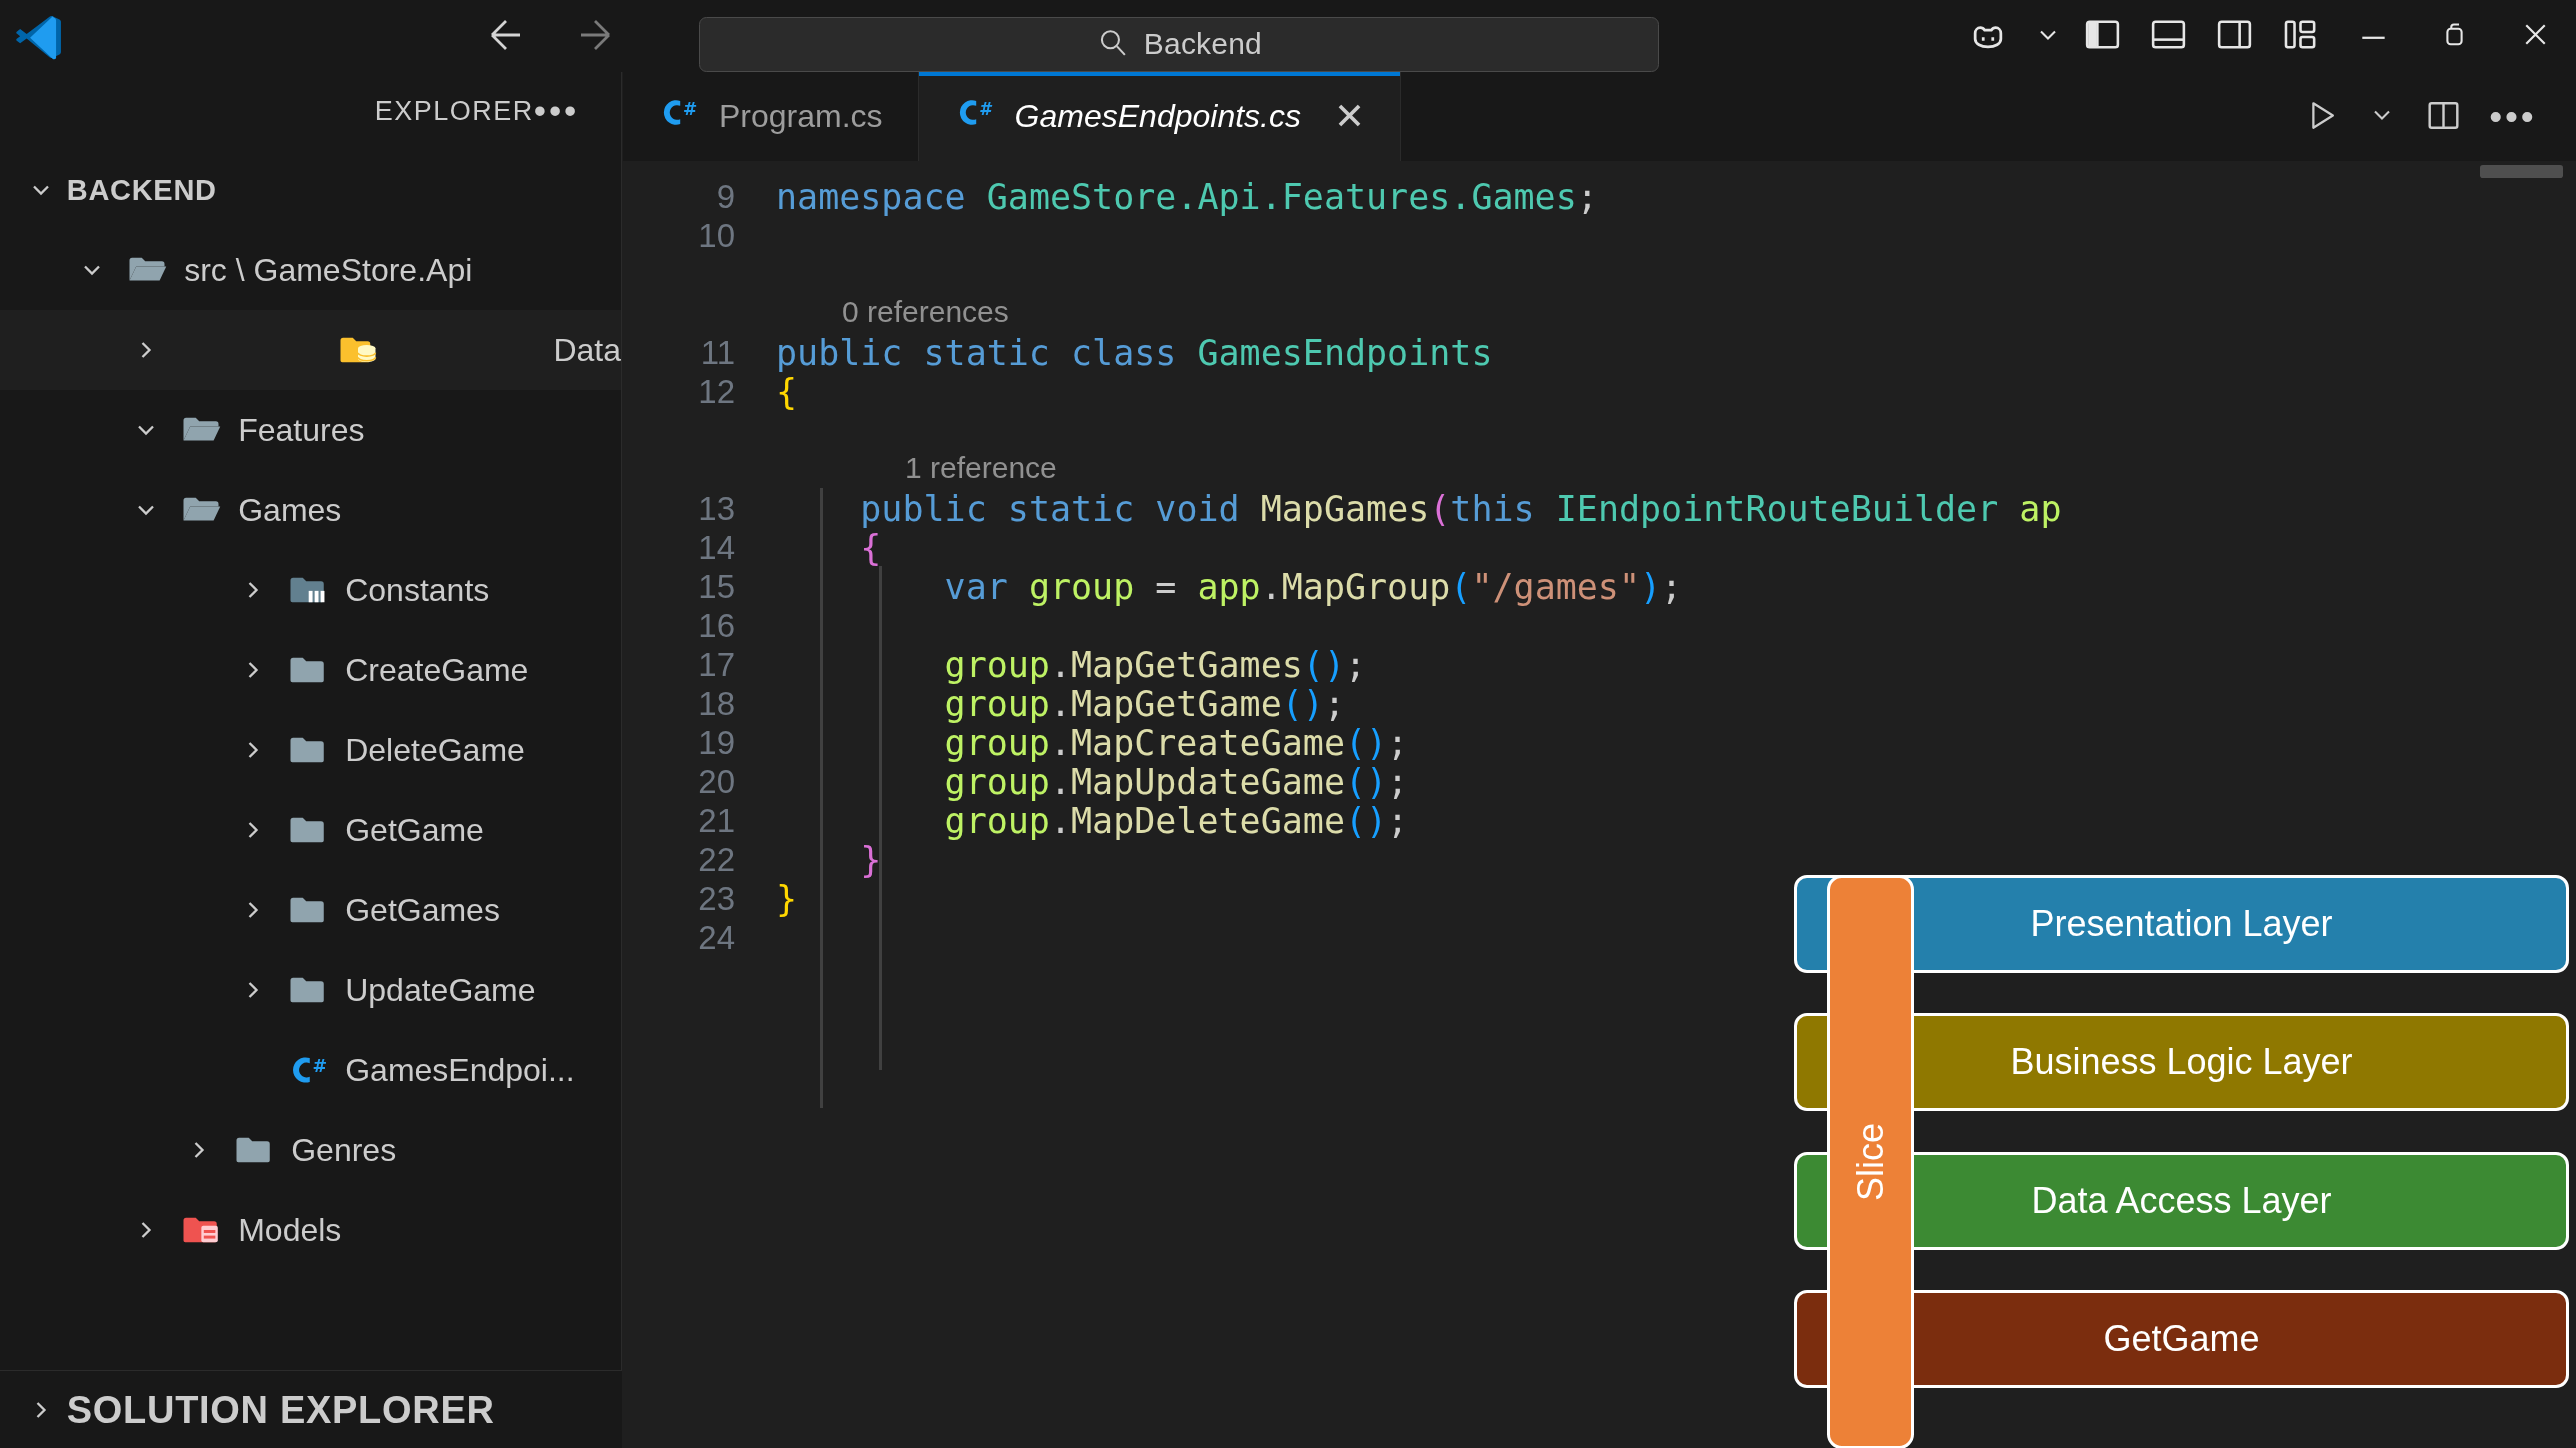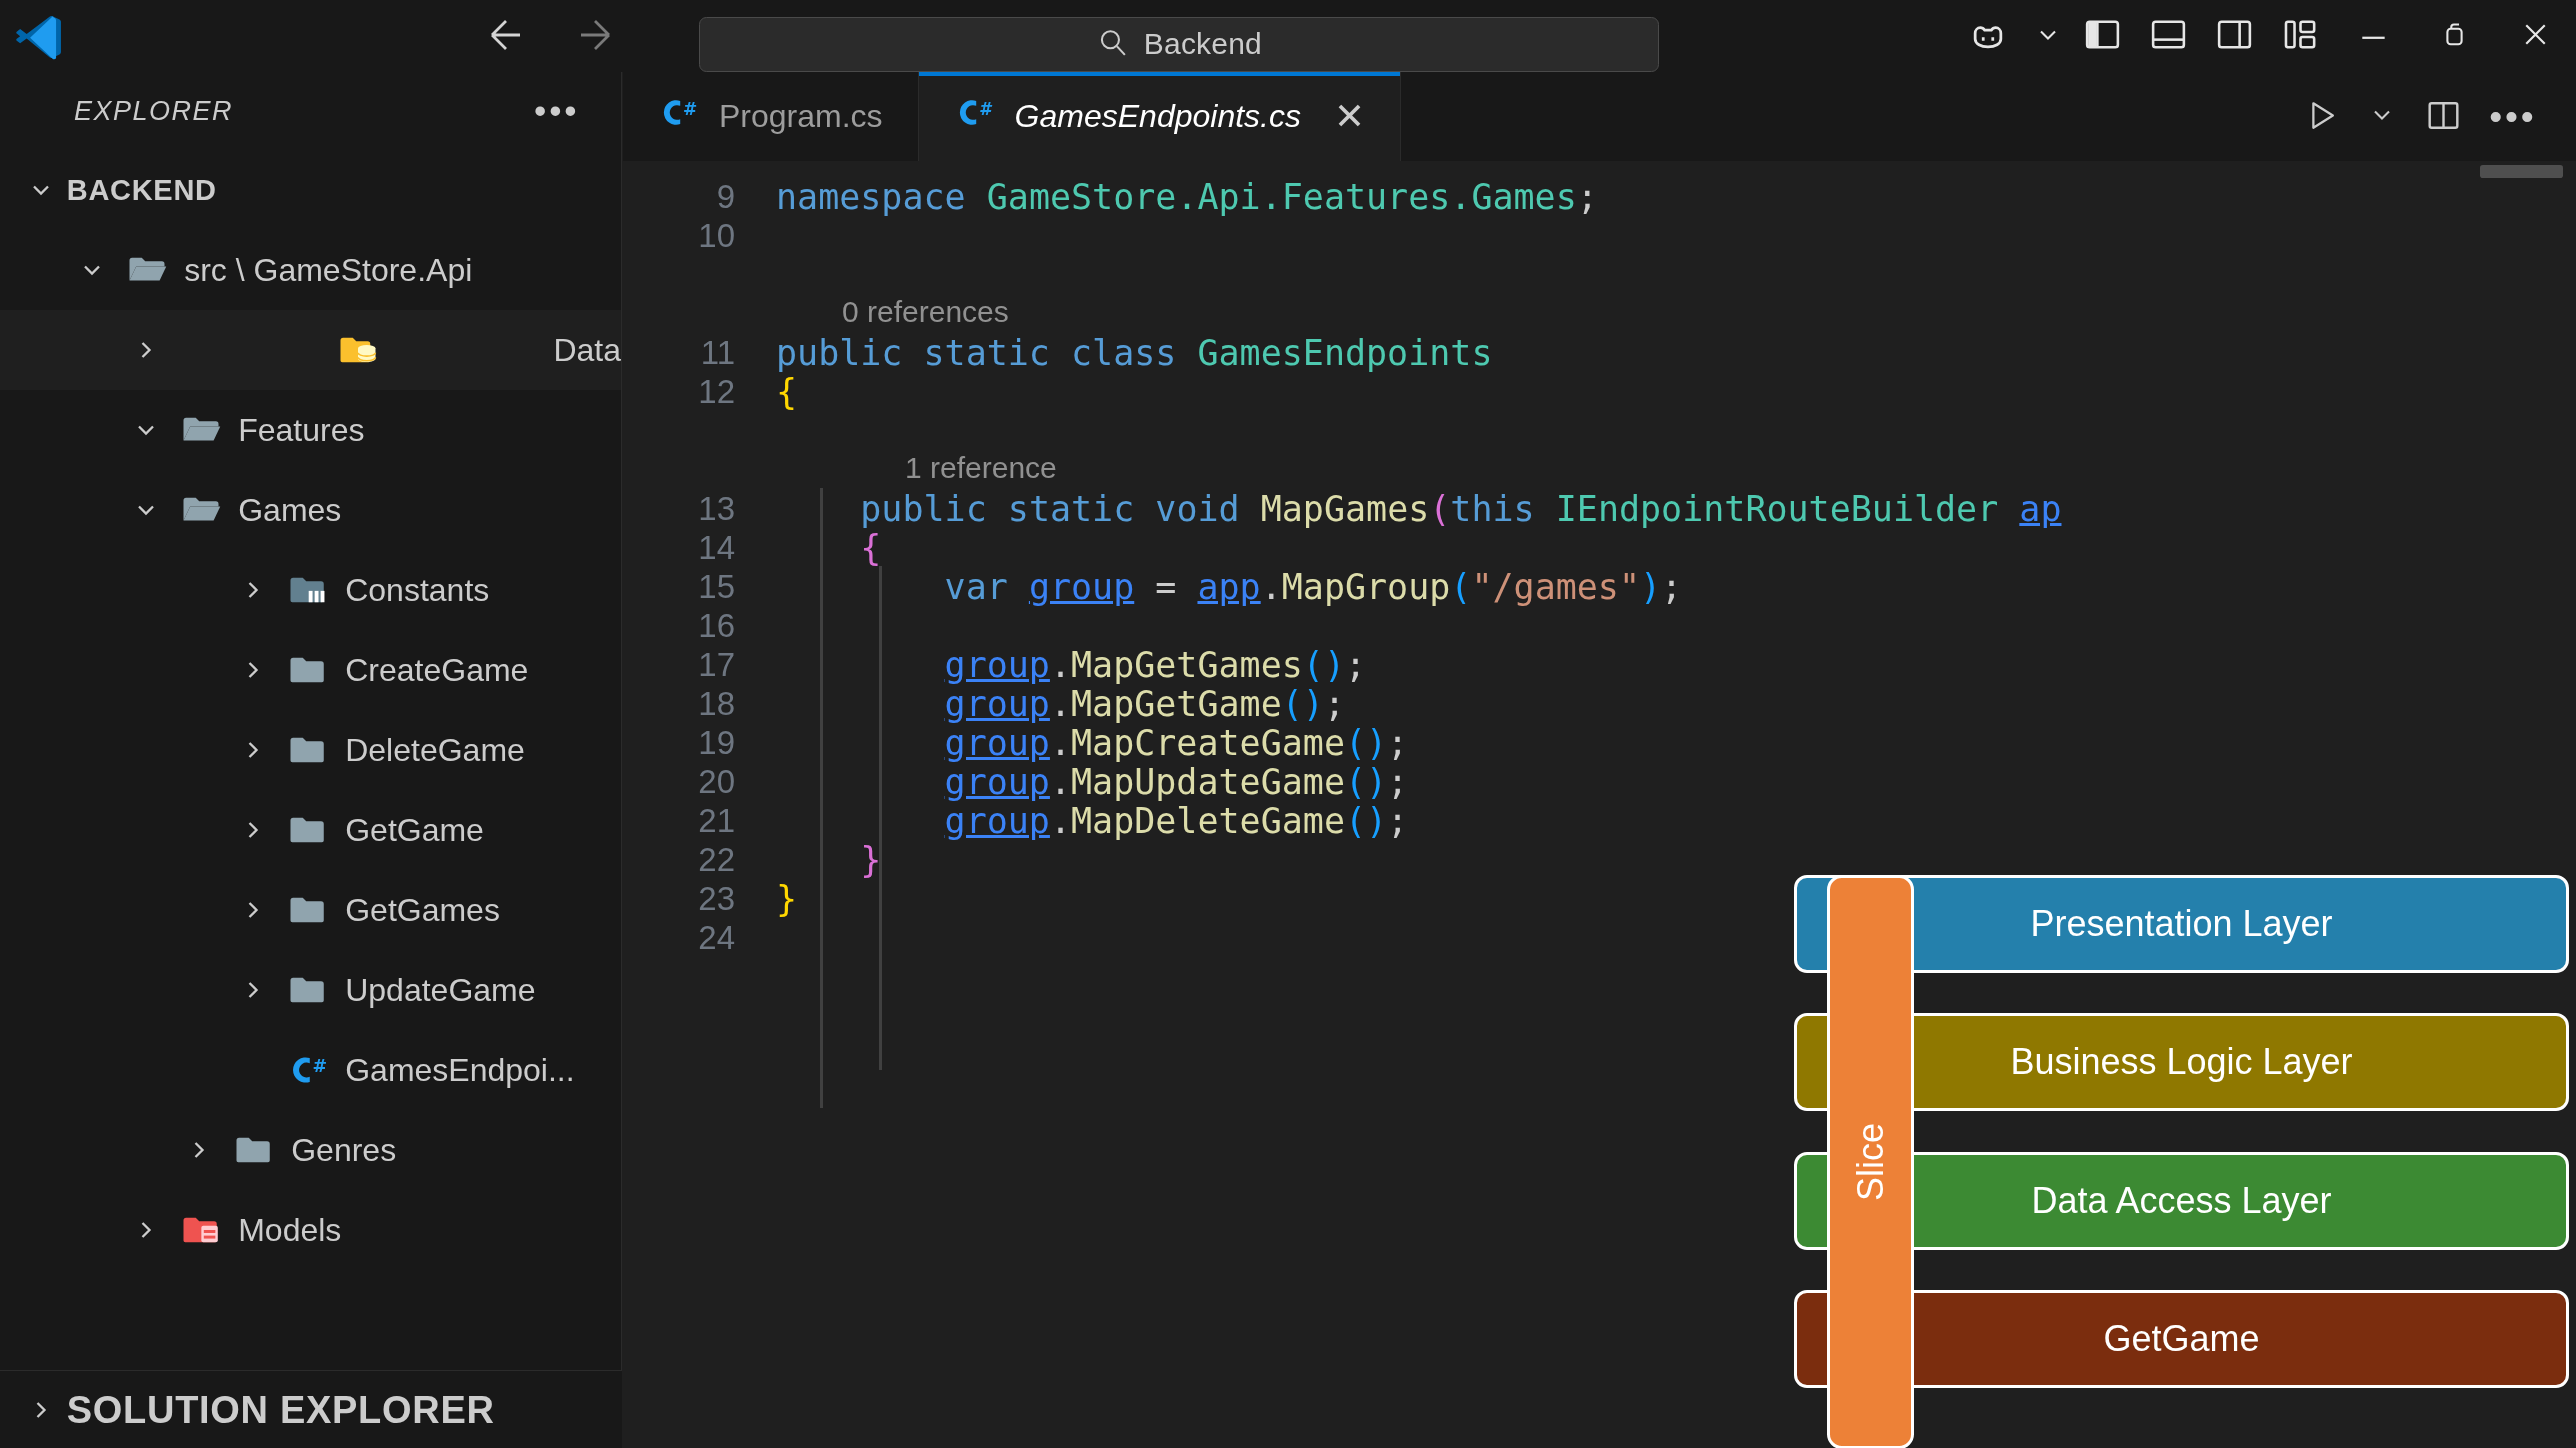--- a/index.html
+++ b/index.html
@@ -29,21 +29,21 @@
   .tb-btn { width: 66px; height: 72px; display: flex; align-items: center; justify-content: center; }
   .tb-btn.wide { width: 79px; }
   .tb-btn.chev { width: 42px; }
   .win-btn { width: 81px; height: 72px; display: flex; align-items: center; justify-content: center; }
 
   
   .sidebar {
     position: absolute; left: 0; top: 72px; width: 622px; height: 1377px;
     background: #181818; border-right: 0.9px solid #2b2b2b;
   }
-  .sb-header { height: 78px; display: flex; align-items: center; justify-content: space-between; padding: 0 42px 0 74px; font-style: italic; }
+  .sb-header { height: 78px; display: flex; align-items: center; justify-content: flex-end; padding: 0 42px 0 74px; }
   .sb-header .title { color: #cccccc; font-size: 27px; letter-spacing: 1.5px; }
   .sb-header .dots { color: #cccccc; font-size: 35px; line-height: 9.2px; letter-spacing: 2.8px; }
 
   .tree { position: relative; }
   .row {
     height: 80px; display: flex; align-items: center; color: #cccccc;
     font-size: 32px; white-space: nowrap;
   }
   .row.section { font-weight: bold; font-size: 29px; letter-spacing: 0.7px; }
   .row.highlight { background: #1f1f1f; justify-content: space-between; }
@@ -81,21 +81,21 @@
   .ln { width: 153px; min-width: 153px; text-align: right; padding-right: 41px; color: #6e7681; font-family: "Liberation Sans", sans-serif; font-size: 33px; }
   .ctext { position: relative; }
   .lens { height: 39px; display: flex; align-items: flex-start; }
   .lens .ln { color: transparent; }
   .lens .lt { color: #919191; font-family: "Liberation Sans", sans-serif; font-size: 30px; }
   .blank { height: 39px; }
 
   .kw   { color: #569cd6; }
   .typ  { color: #4ec9b0; }
   .fn   { color: #dcdcaa; }
-  .var  { color: #3b82f6; text-decoration: underline; }
+  .var  { color: #bef264; }
   .str  { color: #ce9178; }
   .pun  { color: #cccccc; }
   .brkY { color: #ffd700; }
   .brkM { color: #da70d6; }
   .brkB { color: #179fff; }
 
   .indent-guide { position: absolute; width: 2.8px; background: #404040; }
 
   
   .diagram { position: absolute; left: 1794px; top: 875px; width: 782px; height: 574px; }

